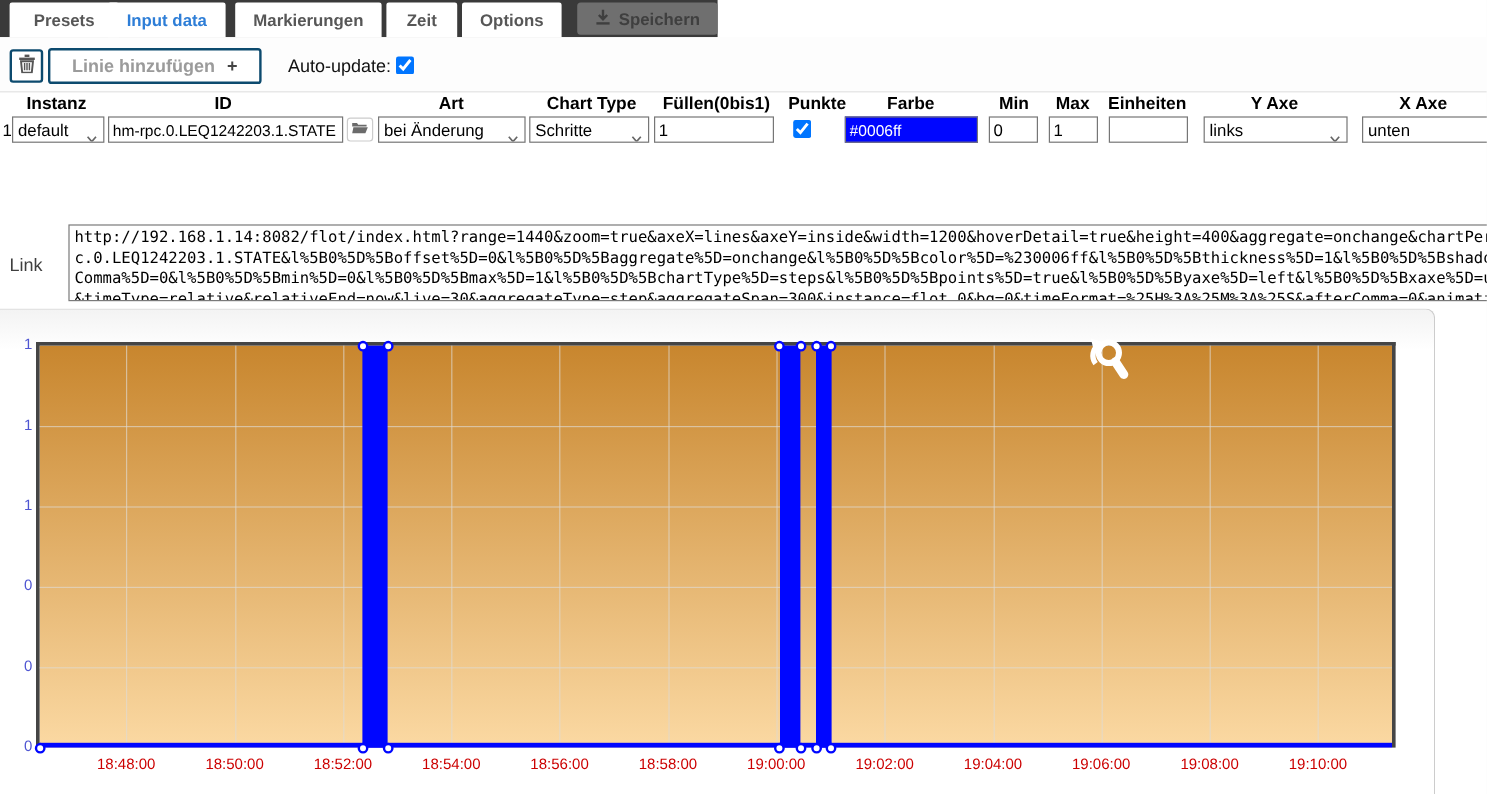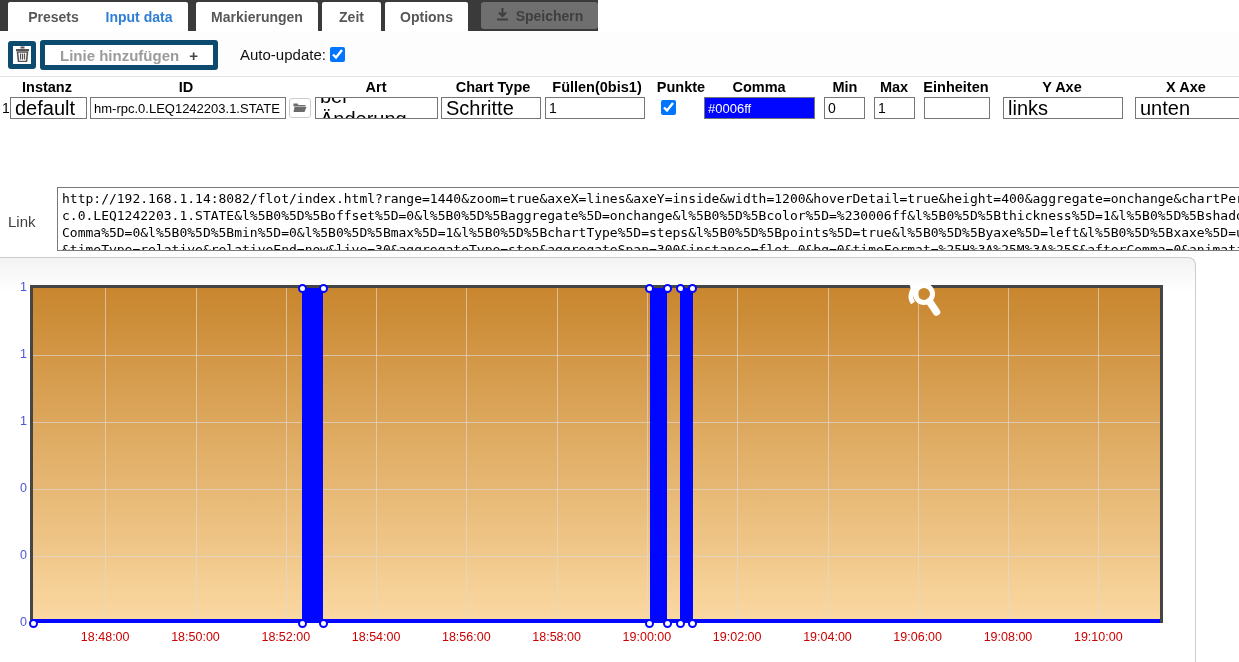--- a/index.html
+++ b/index.html
@@ -12,33 +12,33 @@
          display:flex; align-items:center; justify-content:center;
          font-size:14px; font-weight:bold; color:#575757; cursor:pointer; }
   .tab.active { color:#2e7ed7; }
   .savebtn { position:absolute; left:481px; top:2px; width:117px; height:27px; background:#6f6f6f;
          border-radius:3px; display:flex; align-items:center; justify-content:center; gap:7px;
          font-size:14px; font-weight:bold; color:#3f3f3f; }
 
   
   .toolbar { position:absolute; left:0; top:31px; width:1239px; height:46px; background:#fdfdfd;
              border-bottom:1px solid #e3e3e3; }
-  .btn { position:absolute; background:#fff; border:5px solid #0c4a6e; border-radius:3px;
+  .btn { position:absolute; background:#fff; border:2px solid #0c4a6e; border-radius:3px;
          display:flex; align-items:center; justify-content:center;
          font-size:15px; font-weight:bold; color:#9b9b9b; cursor:pointer; }
   .autoupd { position:absolute; left:240px; top:14px; font-size:15px; color:#111; }
   .autoupd input { position:relative; top:2px; left:4px; width:15px; height:15px; }
 
   
   .tblhead span { position:absolute; top:79px; transform:translateX(-50%);
                   font-size:14.5px; font-weight:bold; color:#000; white-space:nowrap; }
   .fld { position:absolute; top:97px; height:22px; border:1px solid #767676; background:#fff;
          font-family:"Liberation Sans", sans-serif; font-size:13px; color:#000; padding:0 3px; }
   .sel { position:absolute; top:97px; height:22px; border:1px solid #767676; background:#fff;
-         font-size:20px; color:#000; display:flex; align-items:center; padding-left:4px;
+         font-size:14px; color:#000; display:flex; align-items:center; padding-left:4px;
          cursor:pointer; overflow:hidden; }
   .sel .chev { position:absolute; right:5px; top:8px; }
   .rownum { position:absolute; left:2px; top:100px; font-size:14px; color:#000; }
   .iconbtn { position:absolute; background:#fff; border:1px solid #ccc; border-radius:3px;
              display:flex; align-items:center; justify-content:center; cursor:pointer; }
 
   
   .linklabel { position:absolute; left:8px; top:213px; font-size:15px; color:#3f3f3f; }
   .linkbox { position:absolute; left:57px; top:187px; width:1198px; height:64px;
              border:1px solid #7a7a7a; background:#fff; overflow:hidden;
@@ -114,21 +114,21 @@
   </label>
 </div>
 
 <div class="tblhead" id="tblhead">
     <span style="left: 47px;">Instanz</span>
     <span style="left: 186px;">ID</span>
     <span style="left: 376px;">Art</span>
     <span style="left: 493px;">Chart Type</span>
     <span style="left: 597px;">Füllen(0bis1)</span>
     <span style="left: 681px;">Punkte</span>
-    <span style="left: 759px;">Comma</span>
+    <span style="left: 759px;">Farbe</span>
     <span style="left: 845px;">Min</span>
     <span style="left: 894px;">Max</span>
     <span style="left: 956px;">Einheiten</span>
     <span style="left: 1062px;">Y Axe</span>
     <span style="left: 1186px; text-align: center;">X Axe</span>
   </div>
 
 <span class="rownum">1</span>
 
 <div class="sel" style="left:10px;width:77px;">

